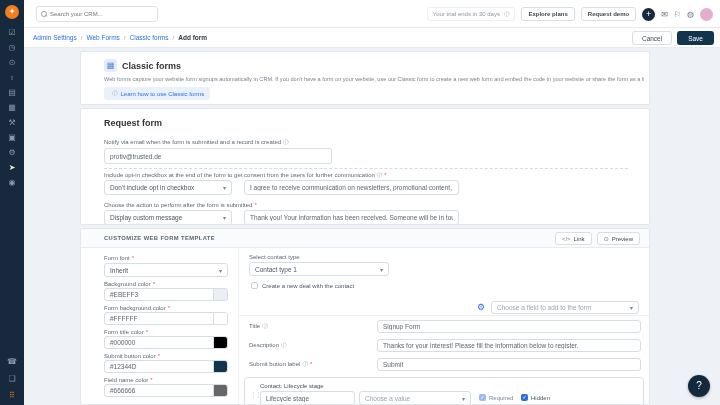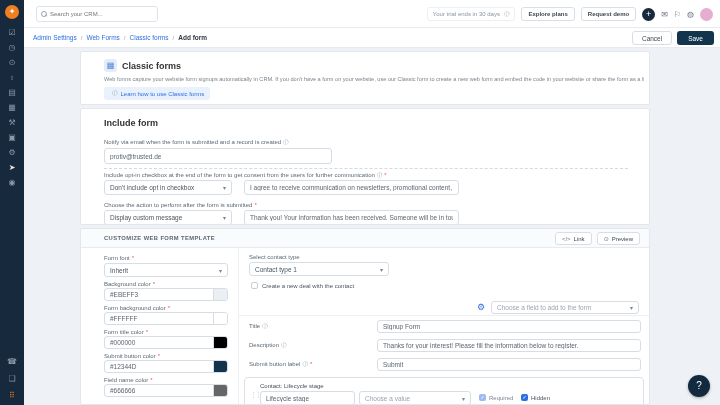--- a/index.html
+++ b/index.html
@@ -159,21 +159,21 @@
     <span class="hicon">▦</span>
     <span class="page-title">Classic forms</span>
     <span class="page-desc">Web forms capture your website form signups automatically in CRM. If you don't have a form on your website, use our Classic form to create a new web form and embed the code in your website or share the form as a link.</span>
     <span class="learn-pill">
       <span class="info">ⓘ</span>
       <span>Learn how to use Classic forms</span>
     </span>
   </section>
 
   <section class="card card2">
-    <span class="form-title">Include form</span>
+    <span class="form-title">Request form</span>
 
     <span class="lbl" style="left:23px; top:30px;">
       <span>Notify via email when the form is submitted and a record is created</span><span class="info">ⓘ</span>
     </span>
     <input class="tin" style="left: 23px; top: 39px; width: 228px; height: 16px;" value="protiv@trusted.de">
 
     <span class="dashsep"></span>
 
     <span class="lbl" style="left:23px; top:63px;">
       <span>Include opt-in checkbox at the end of the form to get consent from the users for further communication</span><span class="info">ⓘ</span><span class="req">*</span>

